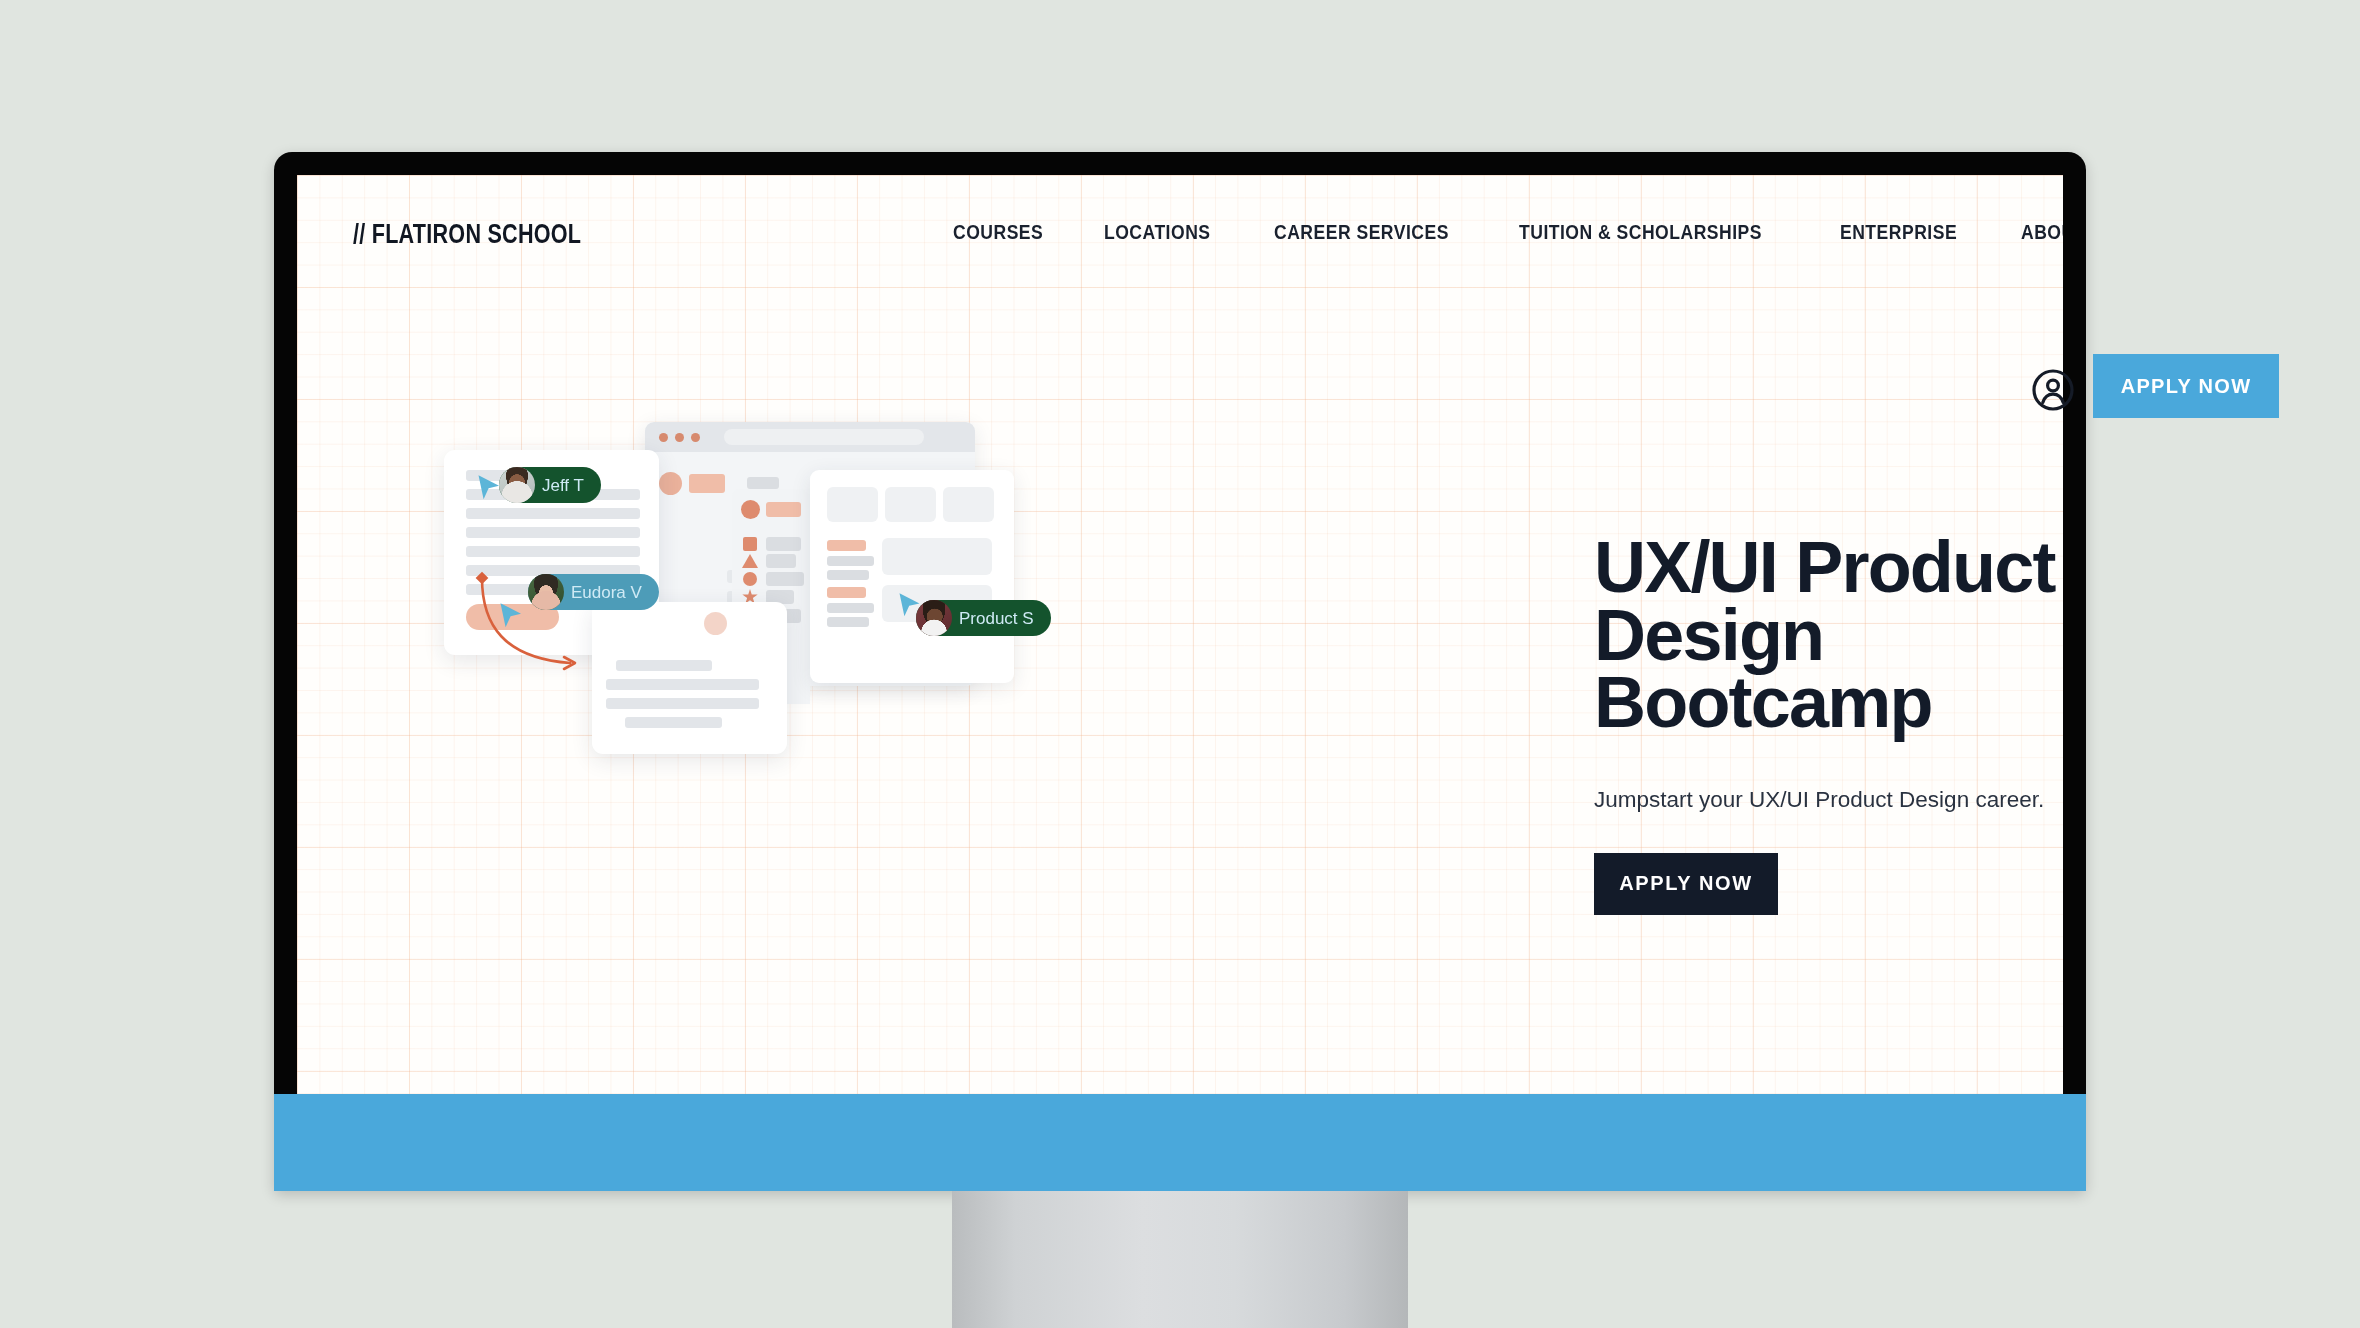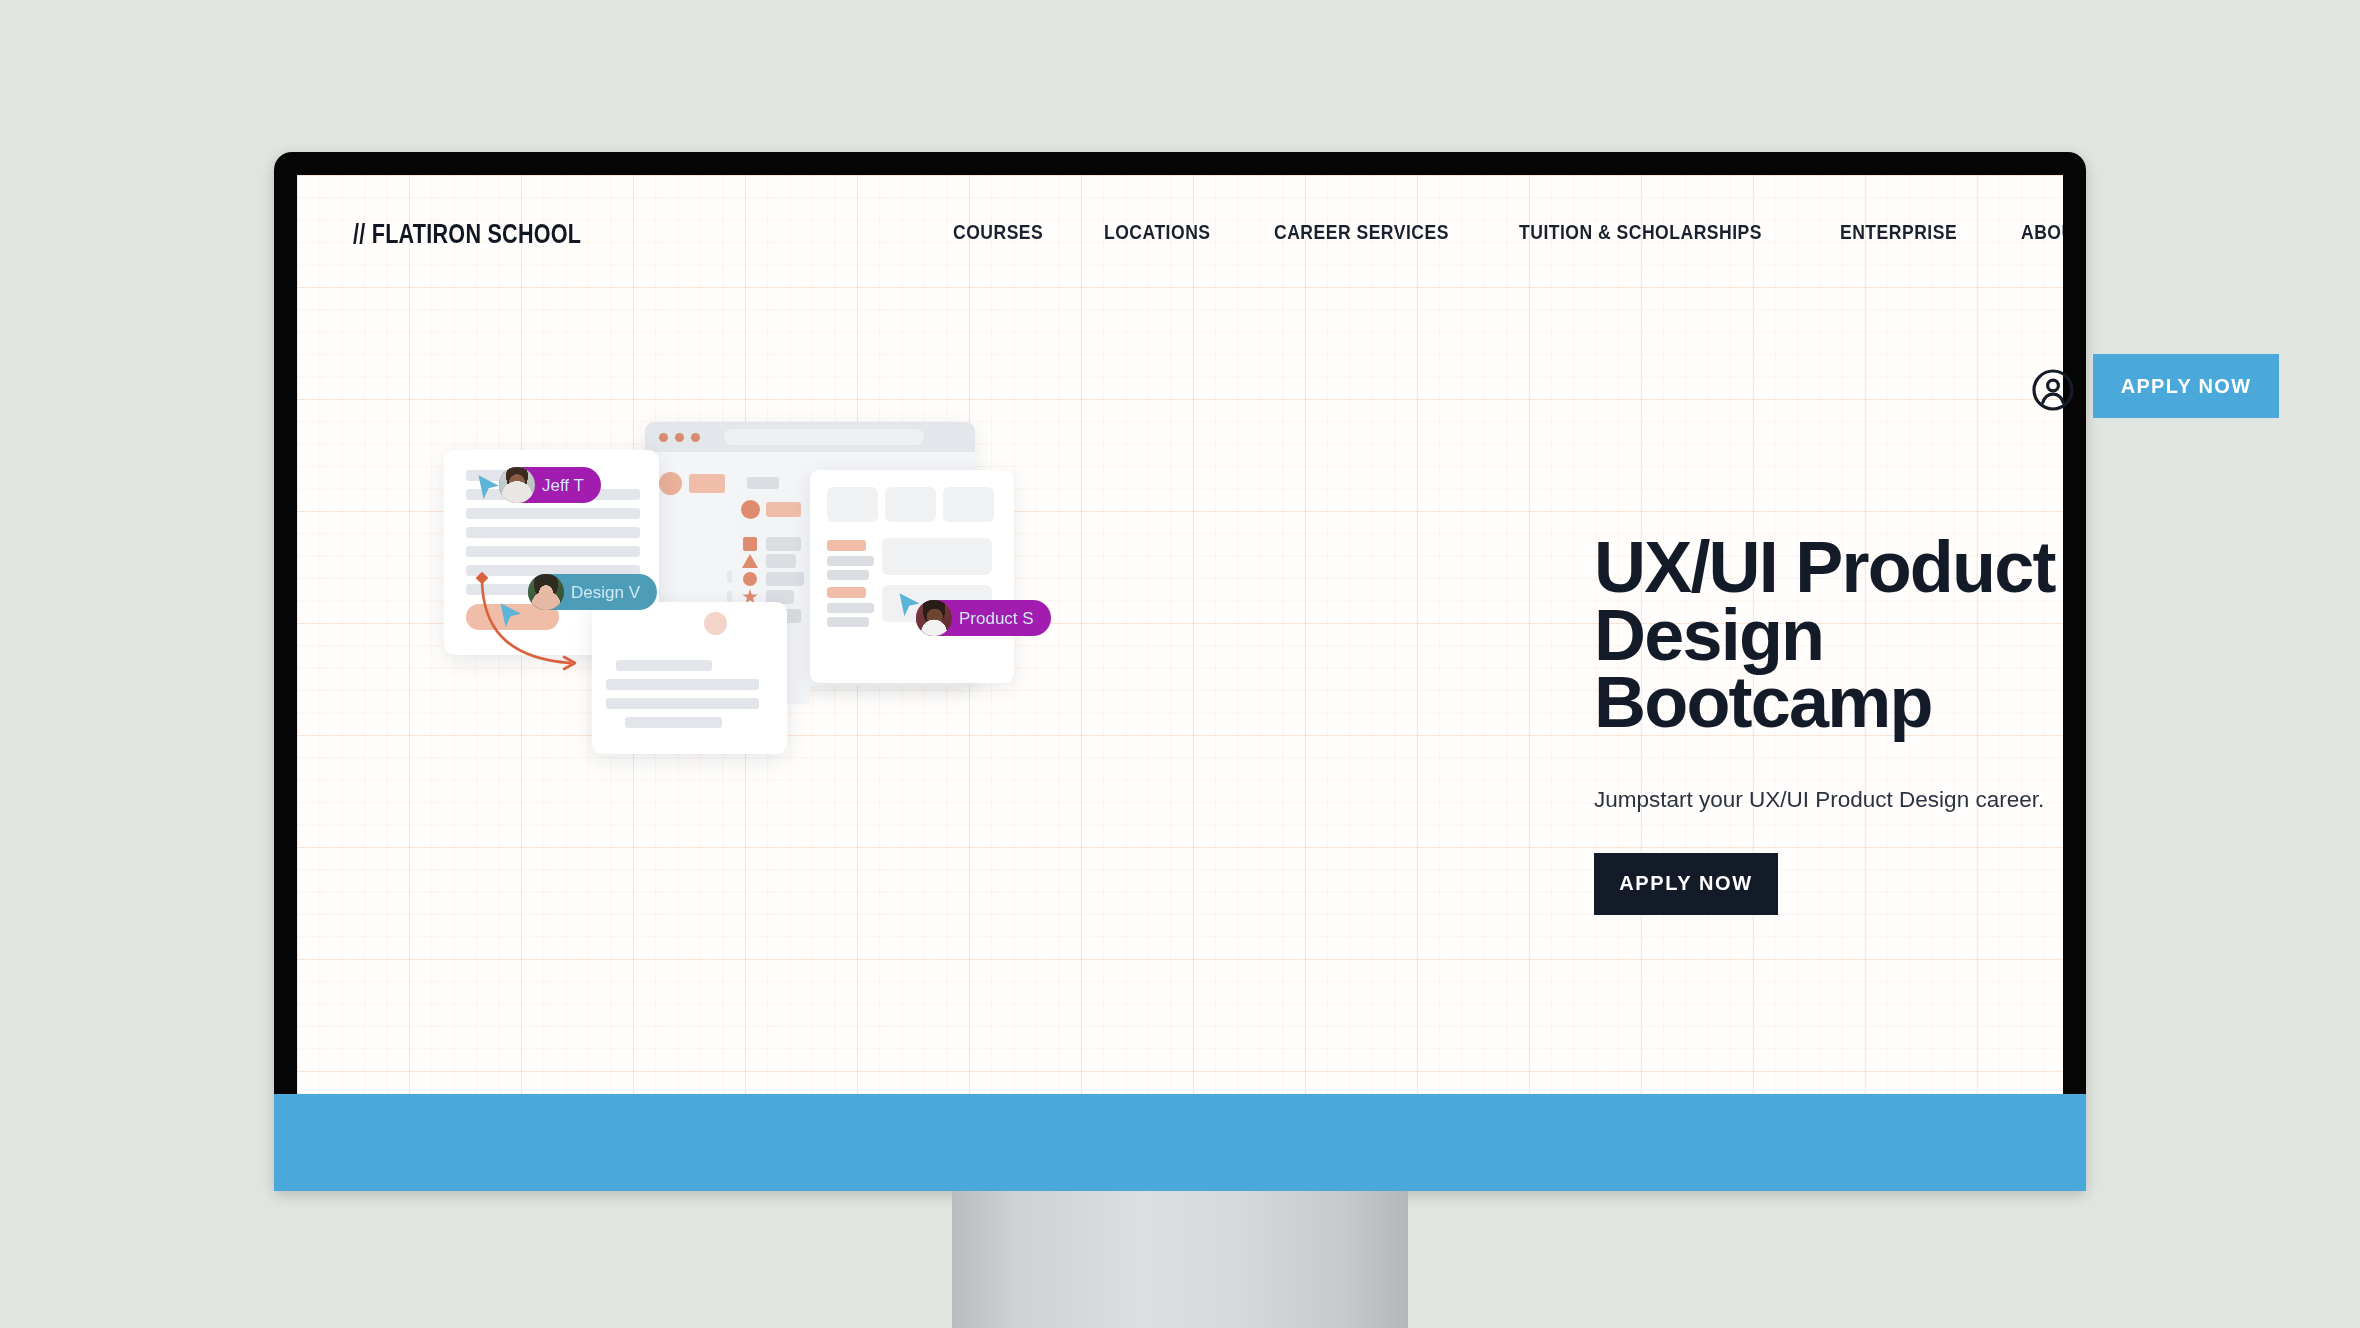--- a/index.html
+++ b/index.html
@@ -300,21 +300,21 @@
     height: 36px;
     border-radius: 18px;
     display: flex;
     align-items: center;
     padding-right: 17px;
     color: #cfeaf5;
     font-size: 17px;
     font-weight: 400;
     white-space: nowrap;
   }
-  .chip-blue-light { background: #a21caf; justify-content: flex-end; }
+  .chip-blue-light { background: #14532d; justify-content: flex-end; }
   .chip-blue-dark  { background: #4d9cb8; }
   .chip-avatar {
     width: 36px; height: 36px;
     border-radius: 50%;
     margin-right: 7px;
     flex: none;
     overflow: hidden;
     position: relative;
   }
   .chip-label { line-height: 1; }
@@ -490,21 +490,21 @@
       <span class="chip-avatar">
           <i class="face-jeff"></i>
         </span>
       <span class="chip-label">Jeff T</span>
     </div>
 
     <div class="name-chip chip-blue-dark" style="left:84px;top:152px;z-index:12;">
       <span class="chip-avatar">
           <i class="face-amanda"></i>
         </span>
-      <span class="chip-label">Design V</span>
+      <span class="chip-label">Eudora V</span>
     </div>
 
     <div class="name-chip chip-blue-light" style="left:472px;top:178px;z-index:12;">
       <span class="chip-avatar">
           <i class="face-eudora"></i>
         </span>
       <span class="chip-label">Product S</span>
     </div>
 
   </div>

